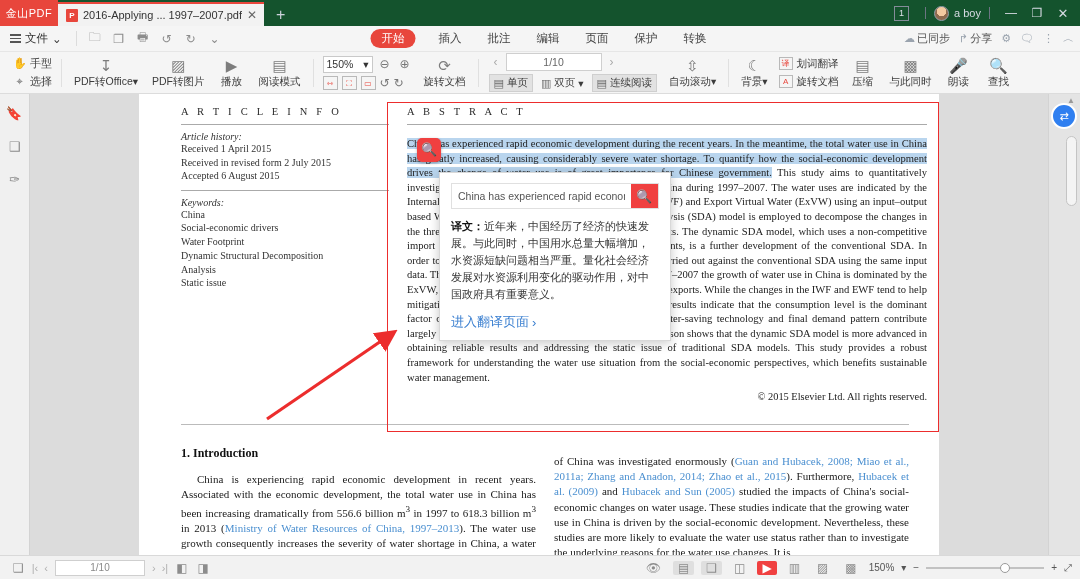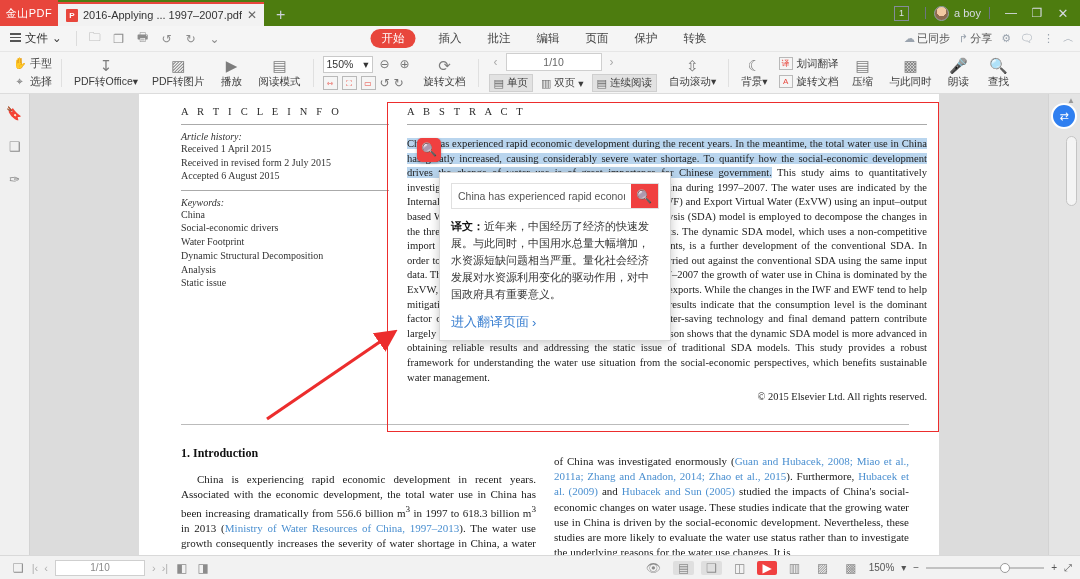--- a/index.html
+++ b/index.html
@@ -5,21 +5,21 @@
   * { box-sizing: border-box; margin: 0; padding: 0; }
   html, body {
     width: 1080px; height: 579px;
     font-family: "Liberation Sans", "DejaVu Sans", sans-serif;
     overflow: hidden; background: #e8e8e8;
   }
   .app { position: relative; width: 1080px; height: 579px; }
 
   
   .titlebar {
-    height: 26px; background: #4d7c0f; display: flex; align-items: flex-end;
+    height: 26px; background: #14532d; display: flex; align-items: flex-end;
     position: relative;
   }
   .brand {
     width: 58px; height: 26px; background: #e8463c; color: #fff;
     font-size: 11px; display: flex; align-items: center; justify-content: center;
     letter-spacing: 0.5px;
   }
   .tab {
     height: 24px; background: #f2f2f2; display: flex; align-items: center;
     padding: 0 7px 0 8px; gap: 5px; font-size: 11px; color: #333;
@@ -50,21 +50,21 @@
   .vdiv { width: 1px; height: 12px; background: #6c7583; margin: 0 8px; }
   .wbtn { width: 26px; text-align: center; font-size: 12px; cursor: pointer; color: #d6dae2; }
   .wbtn.cls { font-size: 13px; }
 
   
   .menurow {
     height: 26px; background: #f5f5f5; display: flex; align-items: center;
     position: relative; border-bottom: 1px solid #e6e6e6;
   }
   .file-menu {
-    display: flex; align-items: flex-start; gap: 4px; font-size: 11.5px;
+    display: flex; align-items: center; gap: 4px; font-size: 11.5px;
     color: #333; padding: 0 8px 0 10px; cursor: pointer;
   }
   .hamb { display: inline-block; width: 11px; }
   .hamb i { display:block; height:1.5px; background:#555; margin:2px 0; }
   .mdiv { width: 1px; height: 15px; background: #dcdcdc; margin: 0 6px; }
   .qicon { width: 24px; text-align: center; color: #8c8c8c; font-size: 12px; cursor: pointer; }
   .ribbon-tabs {
     position: absolute; left: 50%; transform: translateX(-50%);
     display: flex; align-items: center; gap: 20px; font-size: 11.5px; color: #444;
   }

